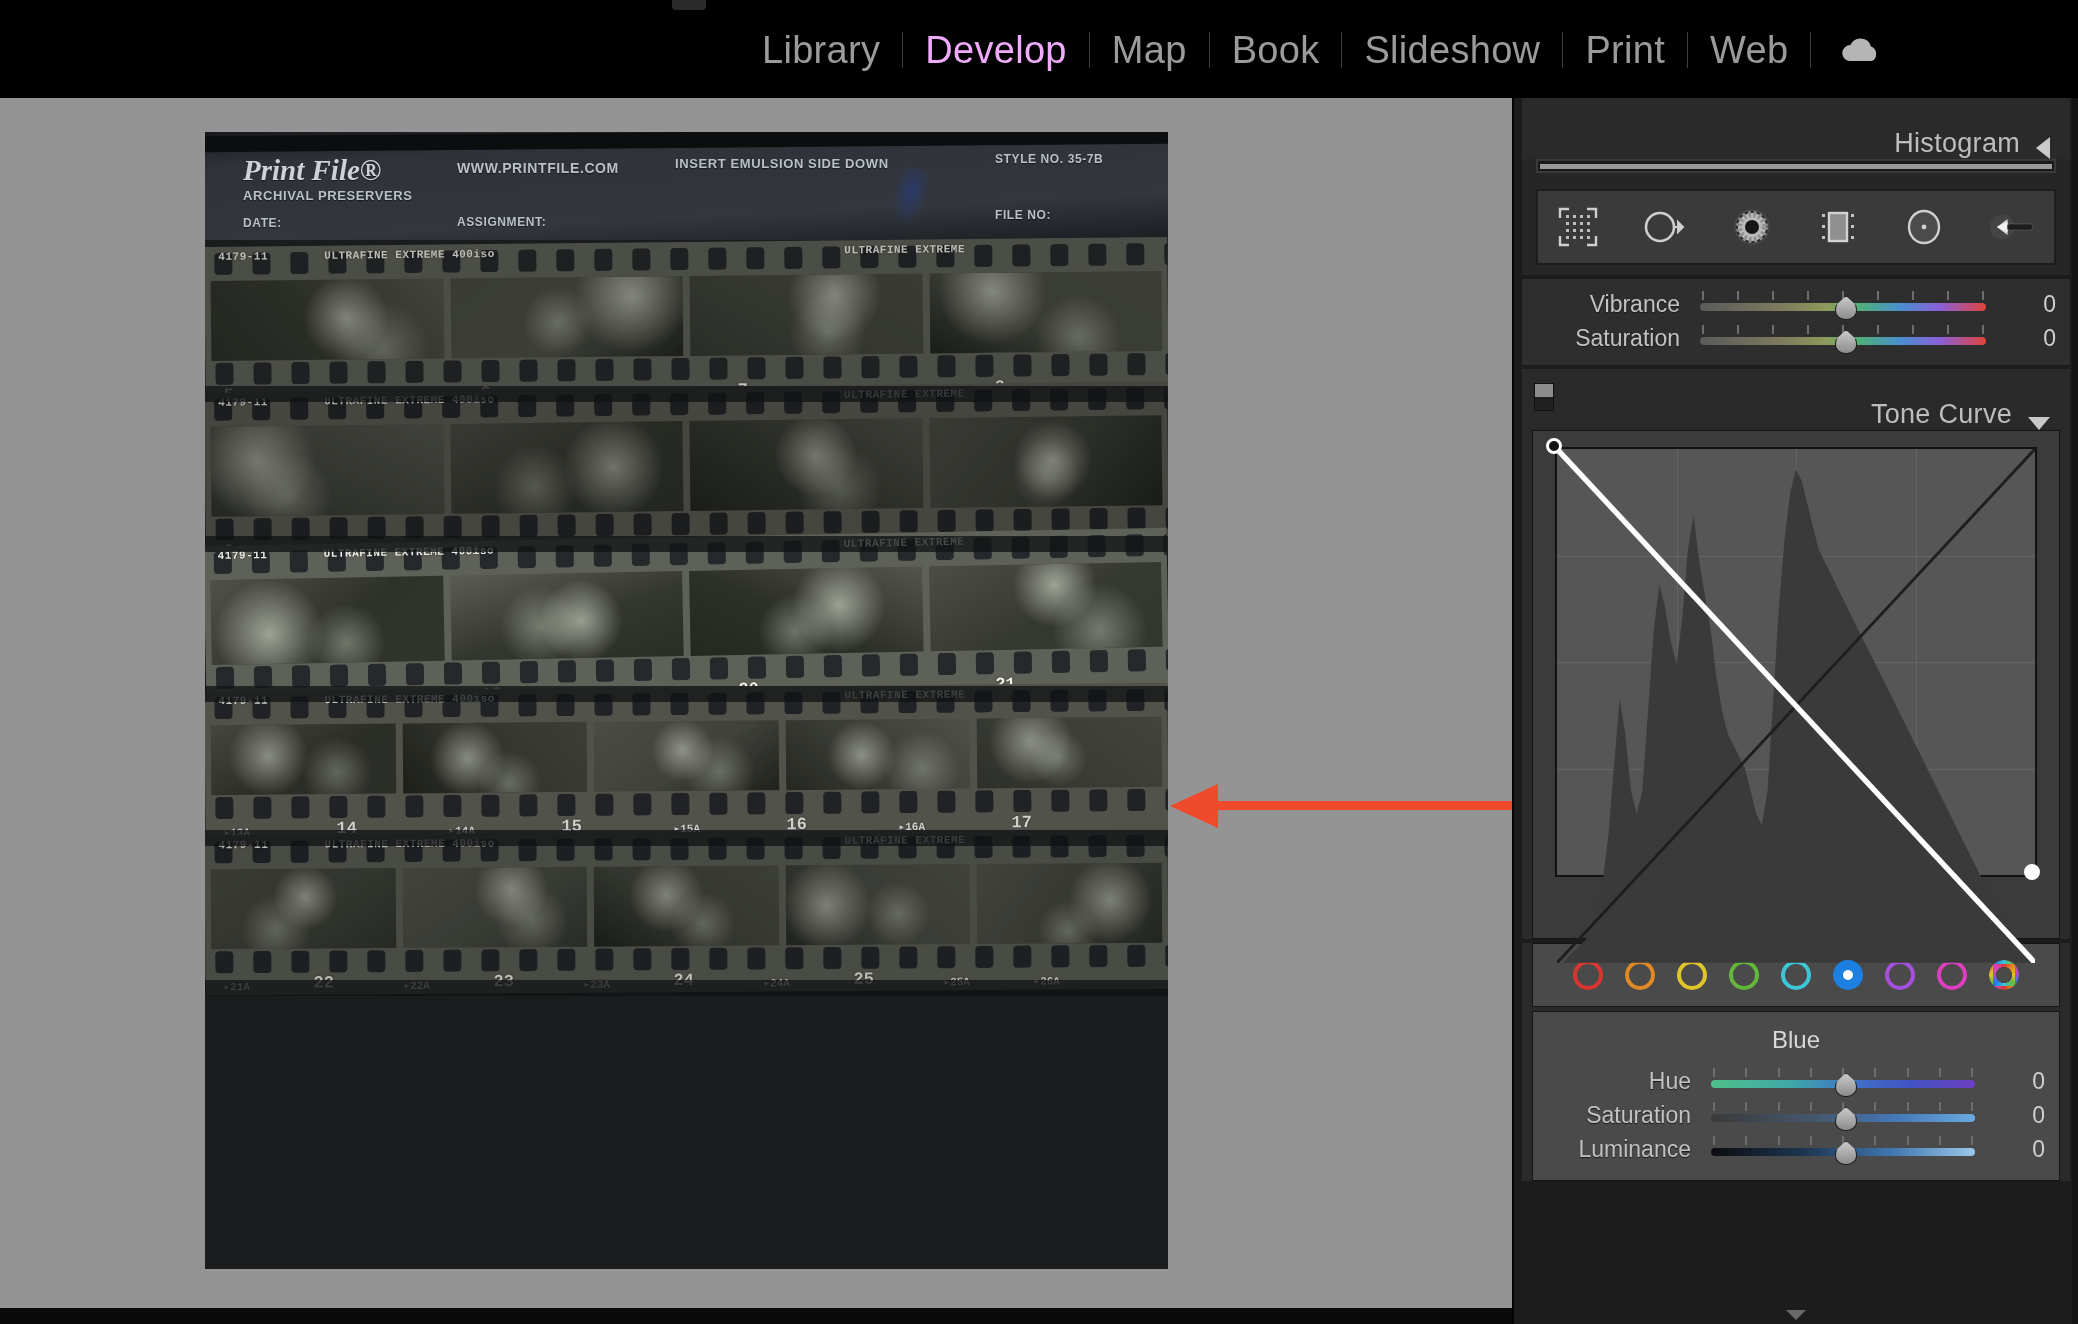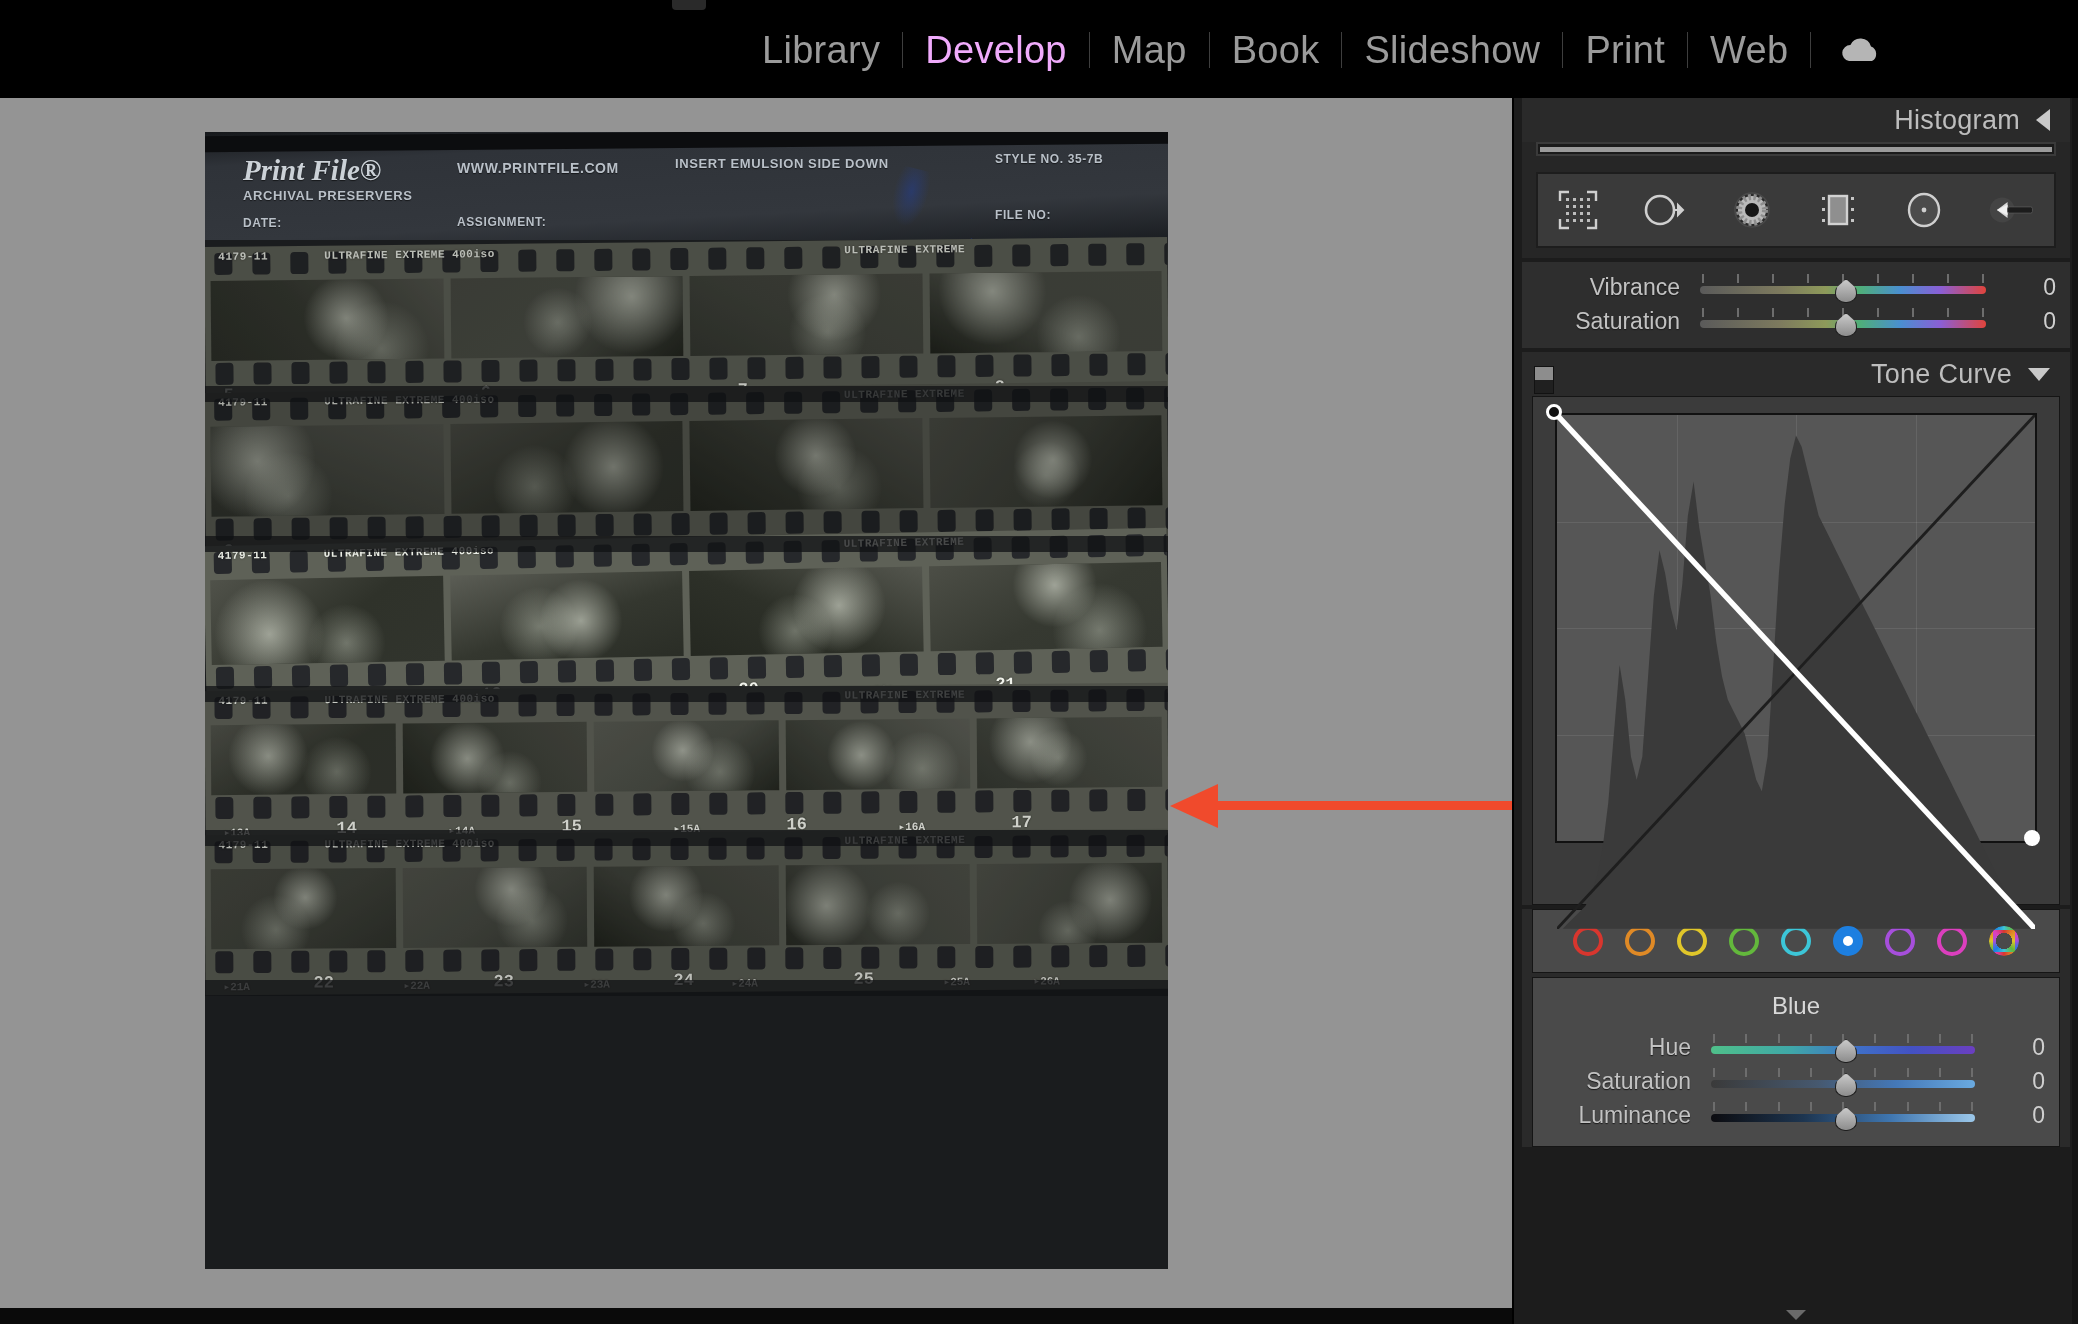--- a/index.html
+++ b/index.html
@@ -125,21 +125,21 @@
     border-right:48px solid #f04a2c;
   }
 
   
   .rightpanel {
     position:absolute; left:1512px; top:98px; width:566px; height:1226px;
     background:#1c1c1c; border-left:2px solid #000;
   }
   .panel-group { background:#2e2e2e; margin:0 8px 4px 8px; }
   .group-head {
-    position:relative; height:44px; display:flex; align-items:center;
+    position:relative; height:61px; display:flex; align-items:flex-end;
     justify-content:flex-end; padding-right:20px; background:#2a2a2a;
   }
   .group-title { color:#bdbdbd; font-size:27px; letter-spacing:.3px; }
   .group-title .dim { color:#8f8f8f; }
   .tri-down {
     margin-left:16px; width:0;height:0;
     border-left:11px solid transparent; border-right:11px solid transparent;
     border-top:13px solid #c9c9c9;
   }
   .tri-left {
@@ -735,21 +735,21 @@
               </div>
               <div class="edge-text" style="left: 14px; top: 4px;">4179-11</div>
               <div class="edge-text" style="left: 120px; top: 4px;">ULTRAFINE EXTREME 400iso</div>
               <div class="edge-text" style="left: 640px; top: 4px;">ULTRAFINE EXTREME</div>
               <div class="fnum small" style="left: 18px; bottom: 2px;">▸21A</div>
               <div class="fnum" style="left: 108px; bottom: 2px;">22</div>
               <div class="fnum small" style="left: 198px; bottom: 2px;">▸22A</div>
               <div class="fnum" style="left: 288px; bottom: 2px;">23</div>
               <div class="fnum small" style="left: 378px; bottom: 2px;">▸23A</div>
               <div class="fnum" style="left: 468px; bottom: 2px;">24</div>
-              <div class="fnum small" style="left: 526px; bottom: 2px; margin-top: 48px;">▸24A</div>
+              <div class="fnum small" style="left: 558px; bottom: 2px; margin-top: 48px;">▸24A</div>
               <div class="fnum" style="left: 648px; bottom: 2px;">25</div>
               <div class="fnum small" style="left: 738px; bottom: 2px;">▸25A</div>
               <div class="fnum small" style="left: 828px; bottom: 2px;">▸26A</div>
             </div>
           </div>
           <div class="gapdark" style="top: 254px; height: 16px; opacity: 0.75;"></div>
           <div class="gapdark" style="top: 404px; height: 16px; opacity: 0.75;"></div>
           <div class="gapdark" style="top: 554px; height: 16px; opacity: 0.75;"></div>
           <div class="gapdark" style="top: 698px; height: 16px; opacity: 0.75;"></div>
           <div class="gapdark" style="top: 848px; height: 16px; opacity: 0.75;"></div>

